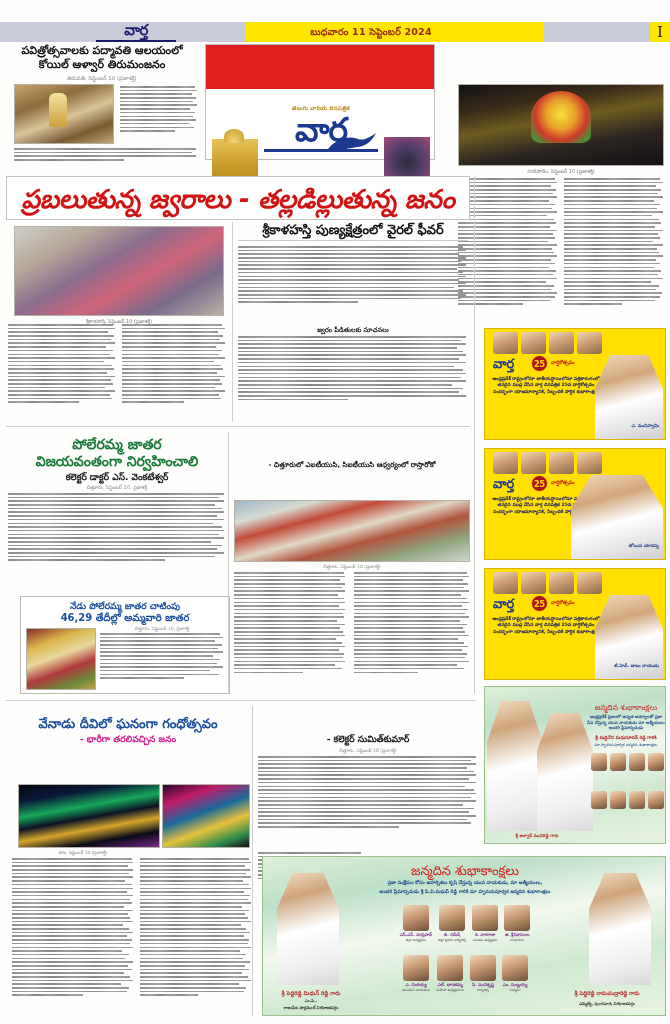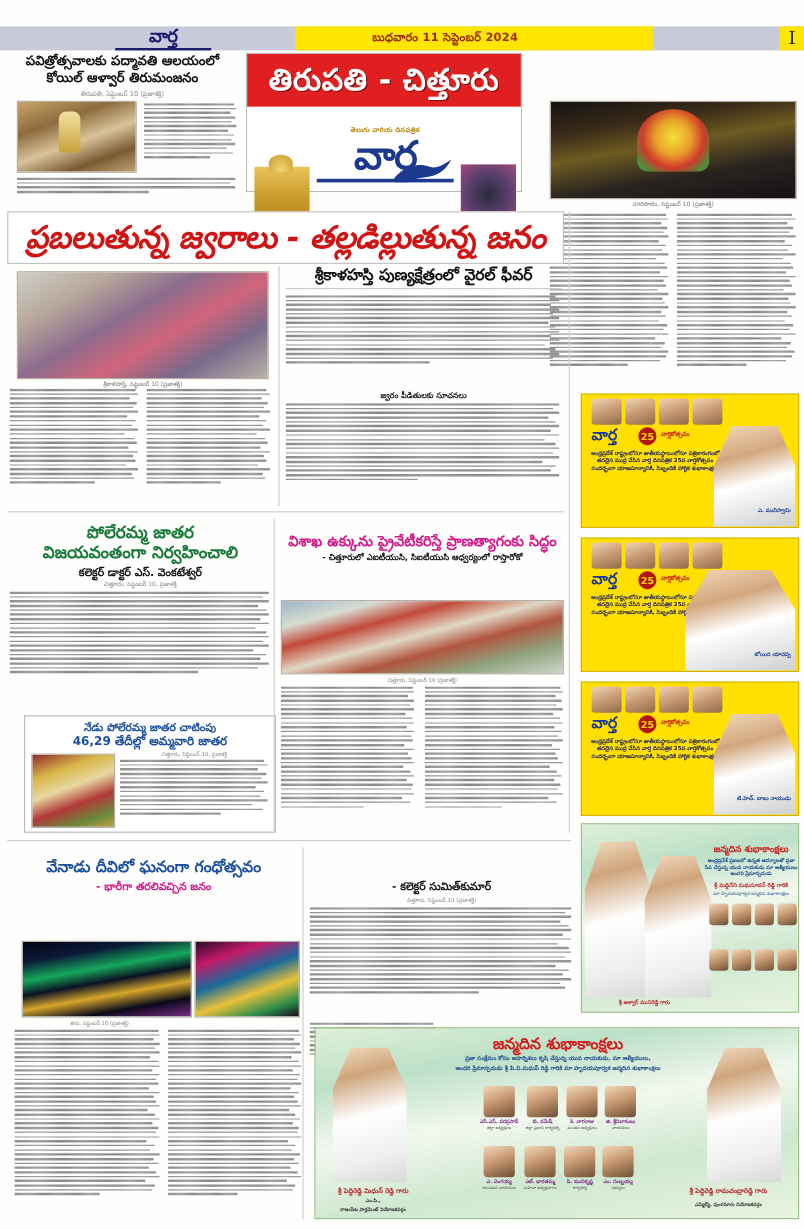--- a/index.html
+++ b/index.html
@@ -124,21 +124,21 @@
 
   
   .ph { border:1px solid #b5b0a8; }
   .ph-crowd { background:linear-gradient(165deg,#9fb6c8 0%,#d6dcd2 18%,#c24a3a 32%,#e0d8c4 48%,#b0553f 62%,#8fa47e 80%,#cfd6cc 100%); }
   .ph-night { background:linear-gradient(170deg,#050510 0%,#0a1a3a 20%,#16a85a 38%,#0b1224 52%,#d4a62a 66%,#0a0a18 82%,#7a2a8a 100%); }
   .ph-deity { background:linear-gradient(160deg,#8e2b2b 0%,#d8b648 25%,#e8d8a0 45%,#b03a3a 65%,#6a8a3a 85%,#c2a14a 100%); }
 
   
   .bday { position:absolute; border:1px solid #9cbf8e;
     background:linear-gradient(170deg,#dff0d8 0%,#bde0c8 22%,#f2f8ee 45%,#cfe8d0 70%,#e8f4e0 100%); }
-  .bday-title { text-align:center; font-weight:bold; color:#d21b1b; }
+  .bday-title { text-align:center; font-weight:normal; color:#d21b1b; }
   .bday-sub { text-align:center; color:#1a4a8a; font-weight:bold; }
   .bday-grid { display:flex; justify-content:center; gap:6px; }
   .bday-cell { text-align:center; }
   .bday-face { width:26px; height:26px; border-radius:3px;
     background:linear-gradient(160deg,#f0d9bd 0%,#c99a72 45%,#6d5038 100%); margin:0 auto; }
   .bday-name { font-size:4.2px; color:#7a2a8a; font-weight:bold; margin-top:1px; }
   .bday-role { font-size:3.4px; color:#555; }
   .bday-big { position:absolute; width:62px; height:112px;
     background:linear-gradient(165deg,#f2dcc0 0%,#cfa57c 22%,#ffffff 50%,#eeeeee 80%,#d8d8d8 100%);
     clip-path: polygon(25% 0,75% 0,100% 32%,100% 100%,0 100%,0 32%); }
@@ -152,21 +152,20 @@
 <div class="page">
 
   <div class="topbar"></div>
   <div class="topbar-yellow"></div>
   <div class="topbar-date tel">బుధవారం 11 సెప్టెంబర్ 2024</div>
   <div class="page-marker">I</div>
   <div class="varta-top tel">వార్త</div>
 
   <div class="mast">
     <div class="mast-red"></div>
-    <div class="mast-red-txt tel">తిరుపతి - చిత్తూరు</div>
     <div class="mast-body">
       <div class="temple"></div>
       <div class="deity"></div>
       <svg class="dove" viewBox="0 0 52 26">
         <path d="M2 18 C10 8, 22 4, 32 8 C38 10, 44 6, 50 2 C46 10, 40 15, 32 16 C24 17, 12 20, 2 18 Z" fill="#1b3a8f"></path>
       </svg>
       <div class="mast-sub tel">తెలుగు వారియ దినపత్రిక</div>
       <div class="mast-logo tel">వార్త</div>
       <div class="mast-rule"></div>
     </div>
@@ -421,21 +420,20 @@
       <span style="width:97%"></span>
     <span style="width:94%"></span>
       <span style="width:99%"></span>
       <span style="width:89%"></span>
       <span style="width:96%"></span>
     <span style="width:68%"></span>
   </div>
 
   <div class="blob tiny" style="position:absolute;left:234px;top:598px;width:0px;height:0px;"></div>
 
-  <div class="sec-pink tel" style="position:absolute;left:232px;top:444px;width:240px;font-size:12px;line-height:15px;">విశాఖ ఉక్కును ప్రైవేటీకరిస్తే ప్రాణత్యాగంకు సిద్ధం</div>
   <div class="tel" style="position:absolute;left:232px;top:461px;width:240px;text-align:center;font-size:7px;font-weight:bold;color:#111;">- చిత్తూరులో ఎఐటీయుసి, సిఐటీయుసి ఆధ్వర్యంలో రాస్తారోకో</div>
   <div class="ph ph-crowd" style="position:absolute;left:234px;top:500px;width:236px;height:62px;"></div>
   <div class="tel" style="position:absolute;left:234px;top:564px;width:236px;text-align:center;font-size:4.6px;color:#888;">చిత్తూరు, సెప్టెంబర్ 10 (ప్రజాశక్తి)</div>
   <div class="blob tiny" style="position:absolute;left:234px;top:572px;width:112px;height:116px;">
     <span style="width:98%"></span>
       <span style="width:99%"></span>
       <span style="width:95%"></span>
       <span style="width:99%"></span>
     <span style="width:96%"></span>
       <span style="width:99%"></span>

